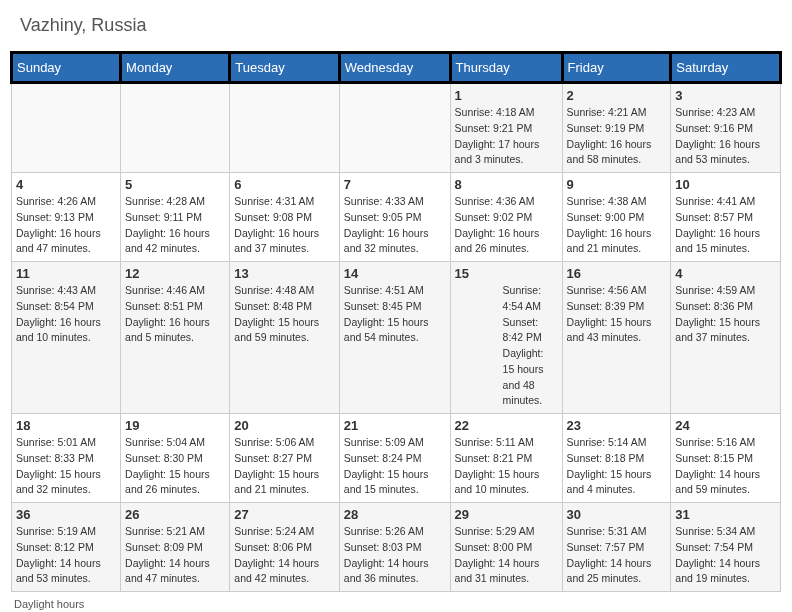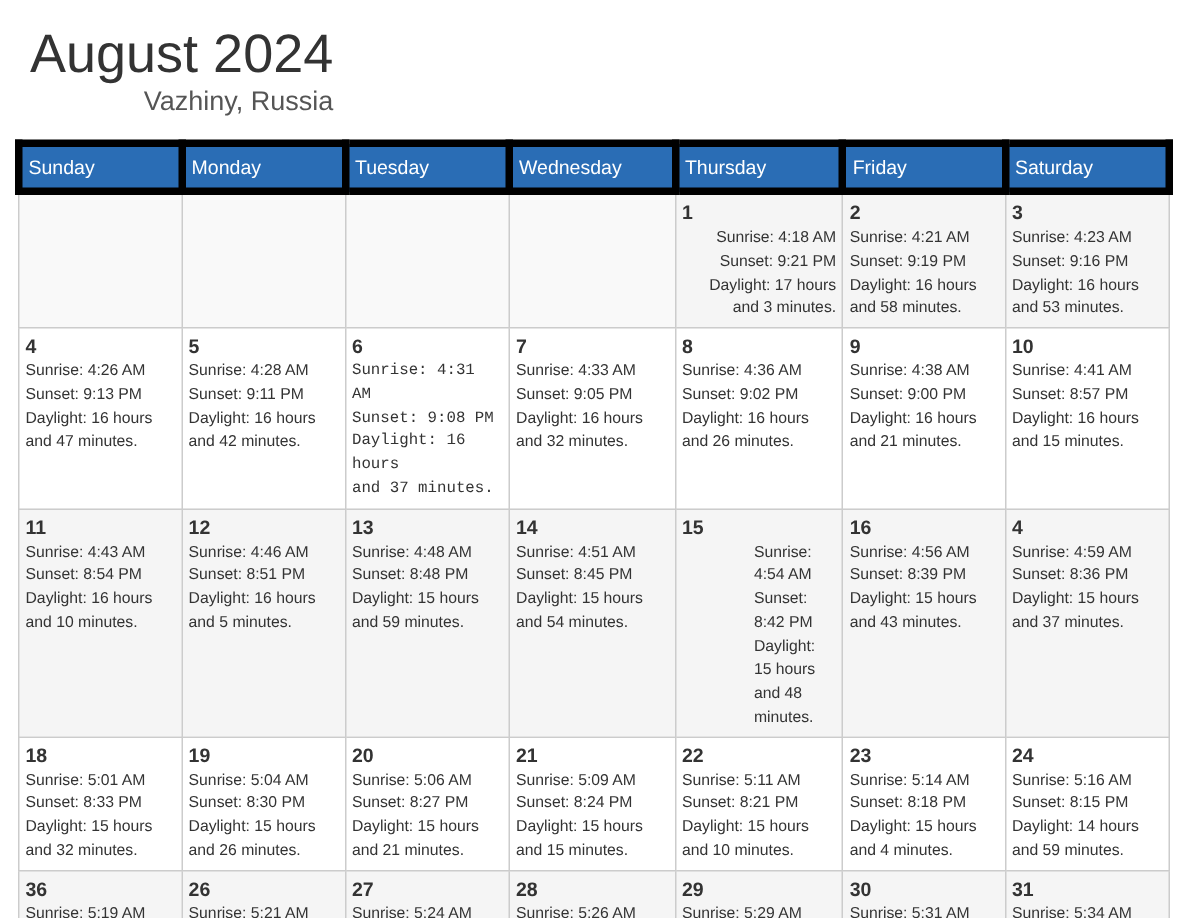--- a/index.html
+++ b/index.html
@@ -51,21 +51,21 @@
       border-collapse: collapse;
       font-size: 11px;
     }
     .calendar-table thead tr th {
       background-color: #2a6db5;
       color: #fff;
       padding: 6px 4px;
       text-align: left;
       font-size: 13px;
       font-weight: normal;
-      border: 5px solid #000000;
+      border: 3px solid #000000;
     }
     .calendar-table tbody tr td {
       border: 1px solid #ccc;
       vertical-align: top;
       padding: 4px;
       width: 113px;
       min-height: 80px;
       background: #fff;
     }
     .calendar-table tbody tr:nth-child(odd) td {
@@ -94,21 +94,20 @@
       margin-top: 6px;
       text-align: left;
       padding-left: 4px;
     }
   </style>
 </head>
 <body>
 
 <div class="header">
   <div class="title-block">
-    <div class="month-title">August 2024</div>
     <div class="location-title">Vazhiny, Russia</div>
   </div>
 </div>
 
 <table class="calendar-table">
   <thead>
     <tr>
     <th>Sunday</th>
         <th>Monday</th>
         <th>Tuesday</th>
@@ -119,21 +118,21 @@
       </tr>
   </thead>
   <tbody id="calendar-body">
   <tr>
         <td class="empty-cell"></td>
         <td class="empty-cell"></td>
         <td class="empty-cell"></td>
         <td class="empty-cell"></td>
         <td>
           <div class="day-number">1</div>
-          <div class="day-info" style="white-space: pre-line; text-align: right;">Sunrise: 4:18 AM
+          <div class="day-info" style="white-space: pre-line;">Sunrise: 4:18 AM
 Sunset: 9:21 PM
 Daylight: 17 hours
 and 3 minutes.</div>
         </td>
         <td>
           <div class="day-number">2</div>
           <div class="day-info" style="white-space: pre-line;">Sunrise: 4:21 AM
 Sunset: 9:19 PM
 Daylight: 16 hours
 and 58 minutes.</div>
@@ -156,21 +155,21 @@
         </td>
         <td>
           <div class="day-number">5</div>
           <div class="day-info" style="white-space: pre-line;">Sunrise: 4:28 AM
 Sunset: 9:11 PM
 Daylight: 16 hours
 and 42 minutes.</div>
         </td>
         <td>
           <div class="day-number">6</div>
-          <div class="day-info" style="white-space: pre-line; font-family: Liberation Mono, monospace;">Sunrise: 4:31 AM
+          <div class="day-info" style="white-space: pre-line;">Sunrise: 4:31 AM
 Sunset: 9:08 PM
 Daylight: 16 hours
 and 37 minutes.</div>
         </td>
         <td>
           <div class="day-number">7</div>
           <div class="day-info" style="white-space: pre-line;">Sunrise: 4:33 AM
 Sunset: 9:05 PM
 Daylight: 16 hours
 and 32 minutes.</div>

